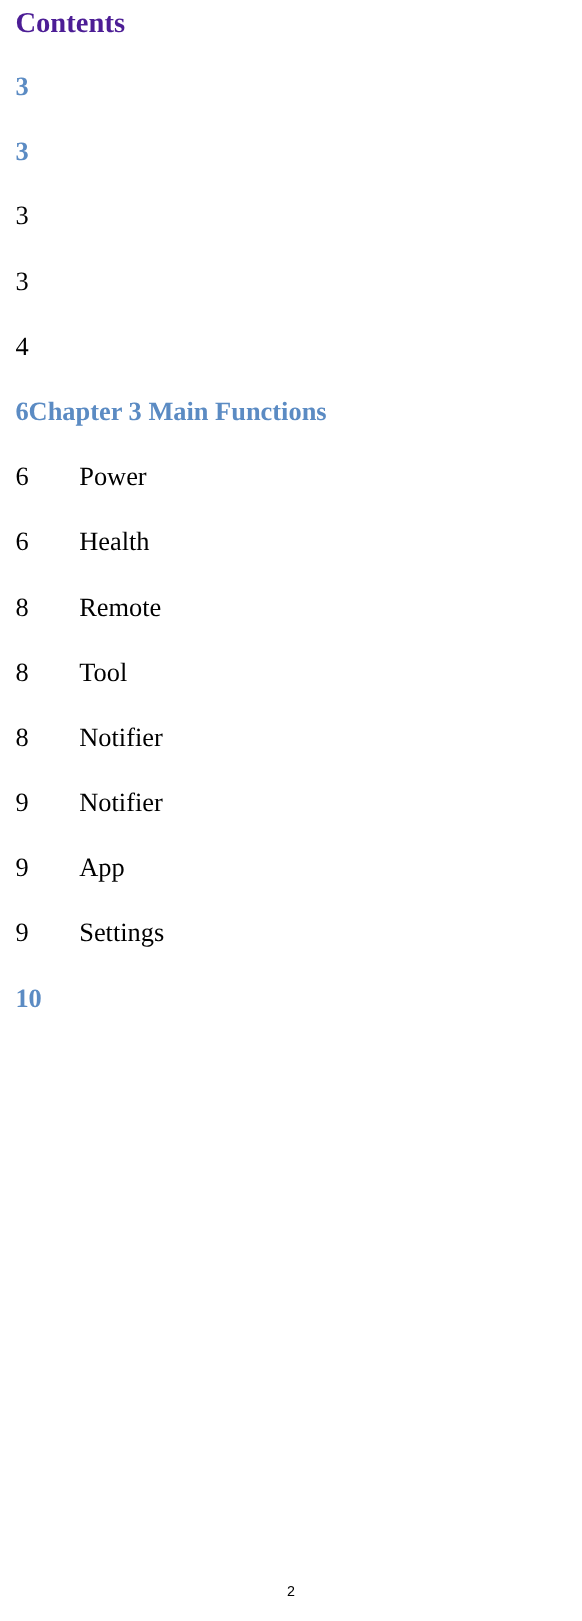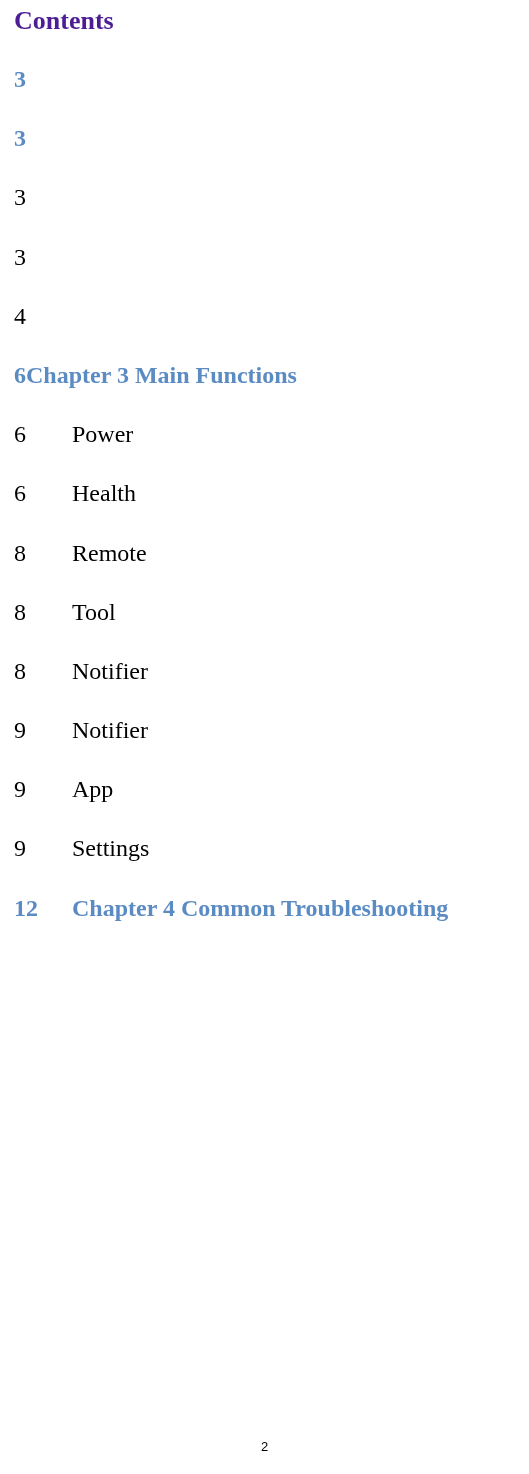--- a/index.html
+++ b/index.html
@@ -129,17 +129,16 @@
   <span class="page">9</span>
   <span class="title">App</span>
 </div>
 
 <div class="entry sub">
   <span class="page">9</span>
   <span class="title">Settings</span>
 </div>
 
 <div class="entry chapter chapter4">
-  <span class="page">12</span>
-  <span class="title">Chapter 4 Common Troubleshooting</span>
+  <span class="page">10</span>
 </div>
 
 <div class="footer">2</div>
 
 </body></html>

